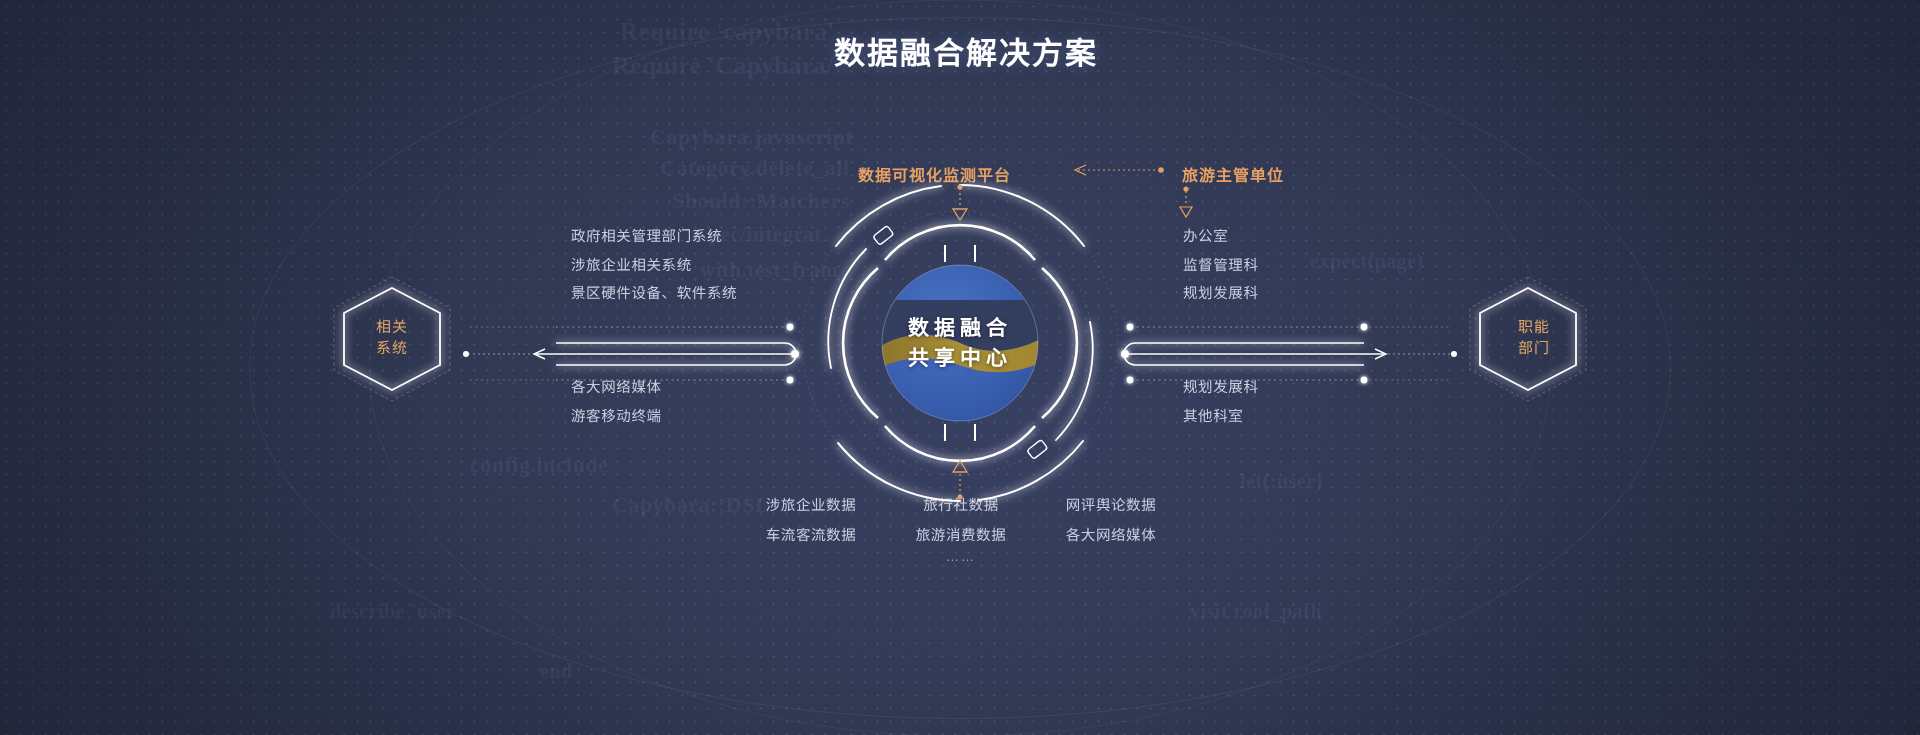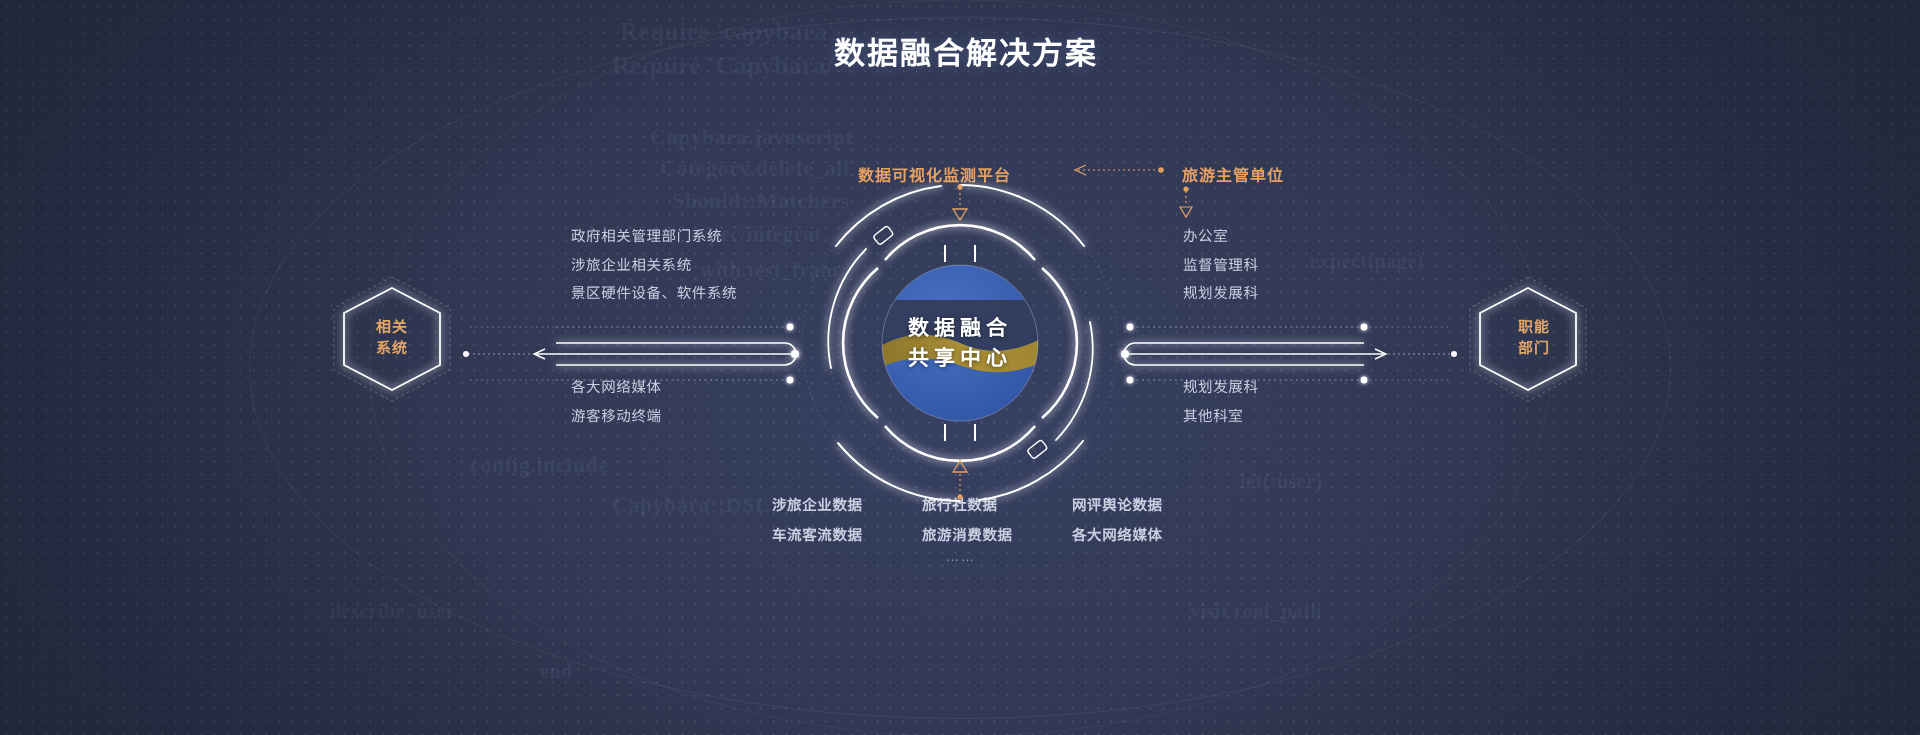--- a/index.html
+++ b/index.html
@@ -87,42 +87,41 @@
   .sidelist .row{
     font-size:14.5px;color:#c9cfe0;line-height:28.5px;letter-spacing:.6px;
   }
   #list-left-top{left:571px;top:222px;text-align:left;}
   #list-left-bottom{left:571px;top:373px;text-align:left;}
   #list-right-top{left:1183px;top:222px;text-align:left;}
   #list-right-bottom{left:1183px;top:373px;text-align:left;}
 
   
   #bottomgrid{
-    position:absolute;left:772px;top:490px;width:450px;
+    position:absolute;left:736px;top:490px;width:450px;
     display:grid;grid-template-columns:repeat(3,150px);
-    row-gap:0;column-gap:0;text-align:left;font-weight:bold;
+    row-gap:0;column-gap:0;text-align:center;
   }
   #bottomgrid .cell{
     font-size:14.5px;color:#c9cfe0;line-height:30px;letter-spacing:.6px;white-space:nowrap;
   }
   #ellipsis{
     position:absolute;left:736px;top:549px;width:450px;text-align:center;
     color:#98a0b8;font-size:13px;letter-spacing:2px;
   }
 
   
   .hexwrap{position:absolute;width:116px;height:120px;}
   #hex-left{left:334px;top:277px;}
   #hex-right{left:1476px;top:277px;}
   .hextext{
     position:absolute;inset:0;display:flex;flex-direction:column;
     align-items:center;justify-content:center;
     color:#e3a567;font-size:15px;line-height:21px;letter-spacing:1px;
     text-align:center;
-    font-weight:bold;
   }
 
   
   #centerText{
     position:absolute;left:855px;top:306px;width:210px;height:74px;
     display:flex;flex-direction:column;align-items:center;justify-content:center;
     z-index:24;pointer-events:none;
   }
   #centerText .l1{font-size:21px;font-weight:bold;letter-spacing:5px;line-height:30px;color:#fff;text-shadow:0 1px 4px rgba(0,0,0,.5);}
   #centerText .l2{font-size:21px;font-weight:bold;letter-spacing:5px;line-height:30px;color:#fff;text-shadow:0 1px 4px rgba(0,0,0,.5);}

